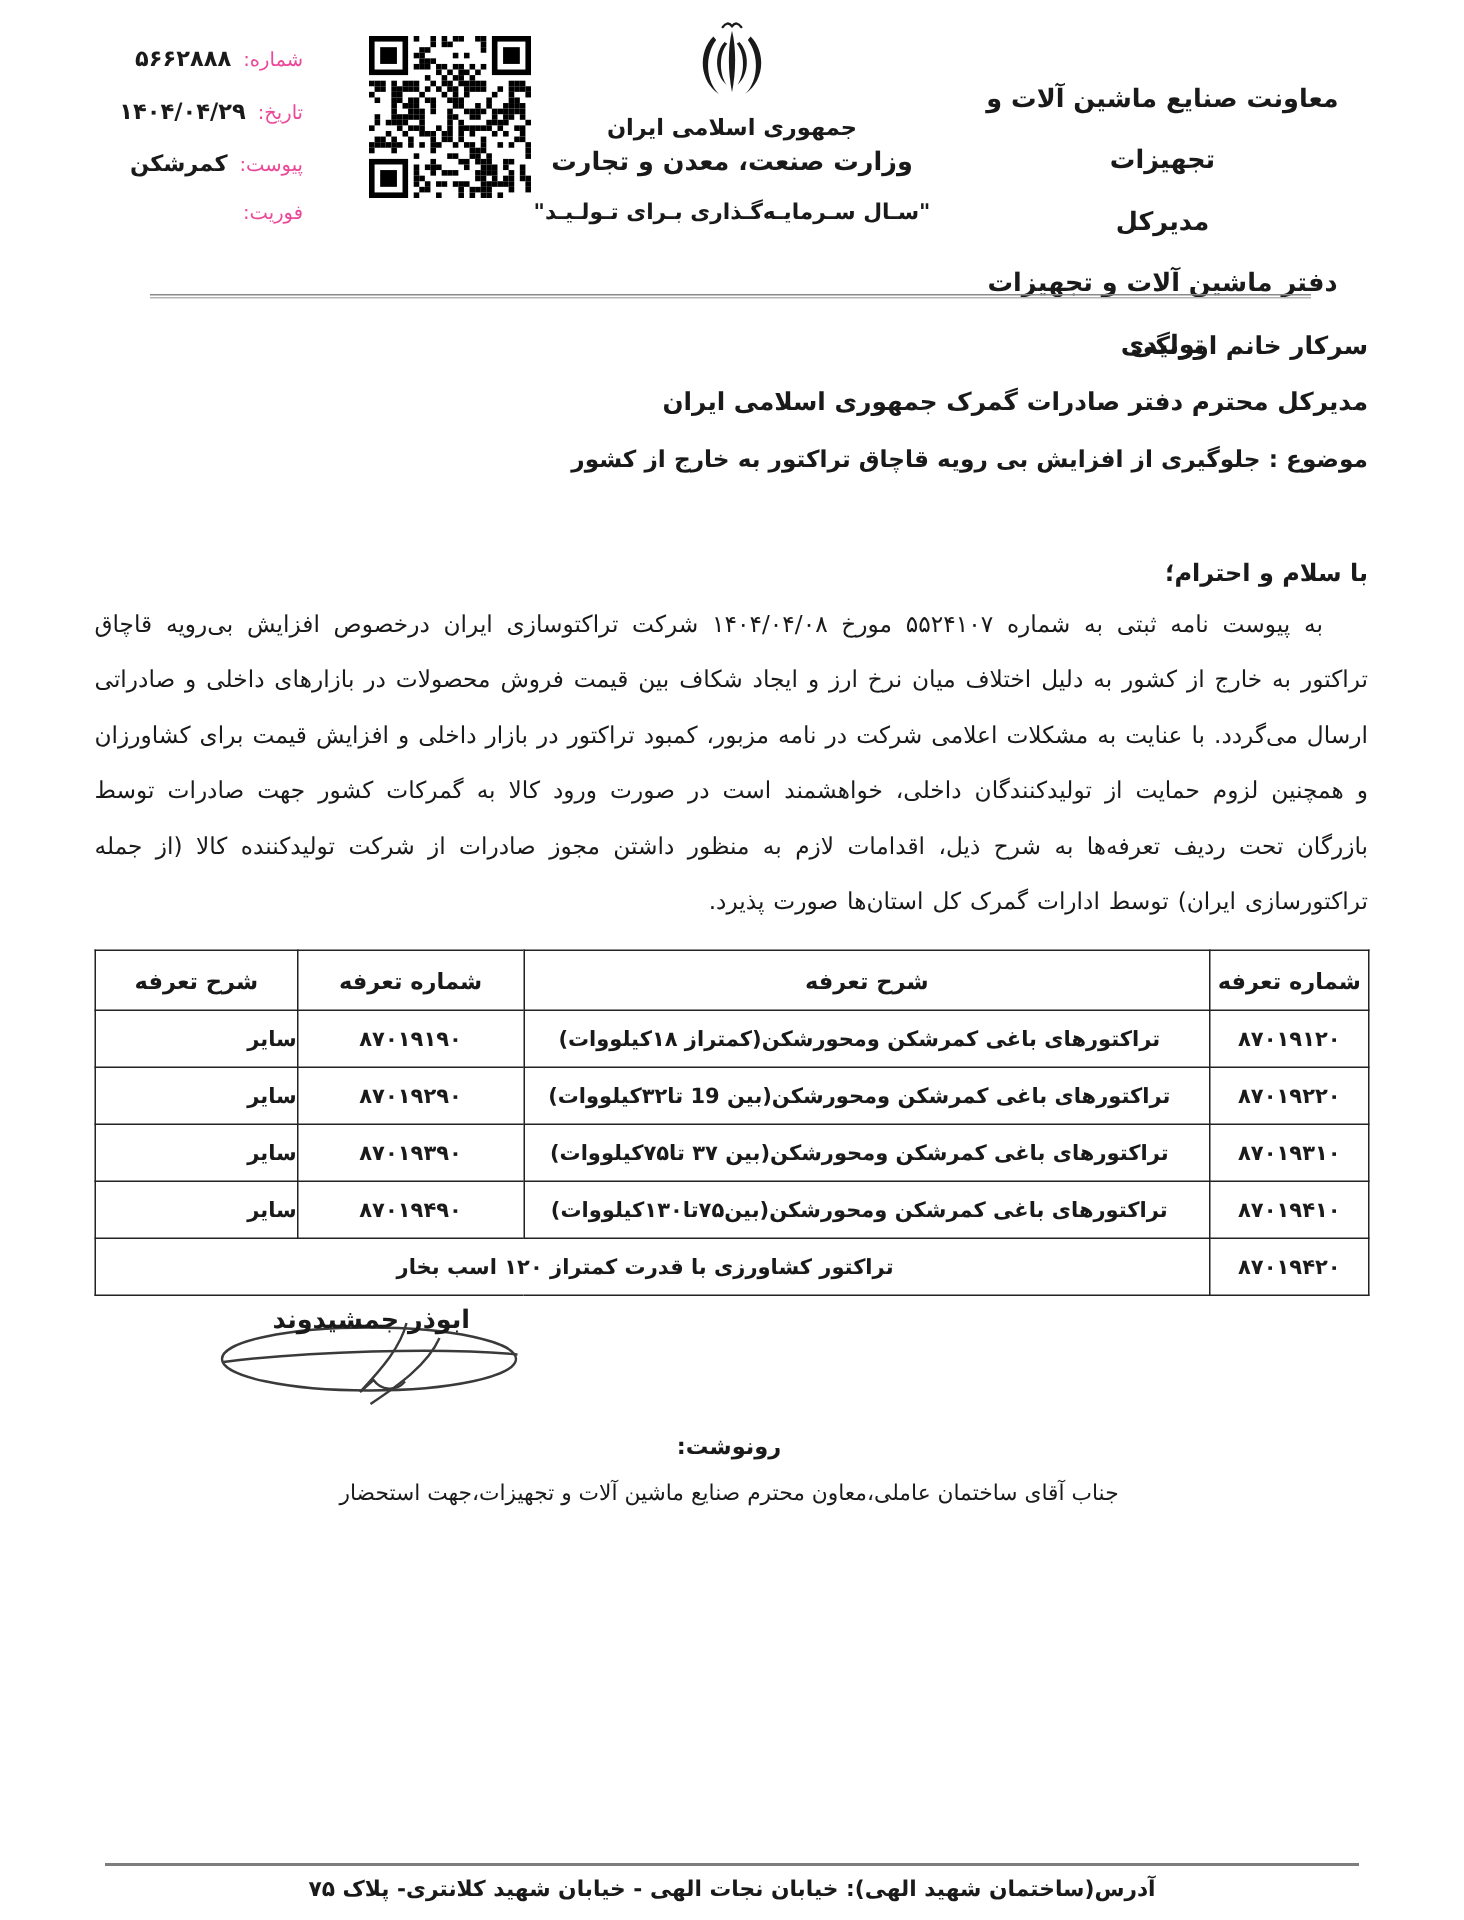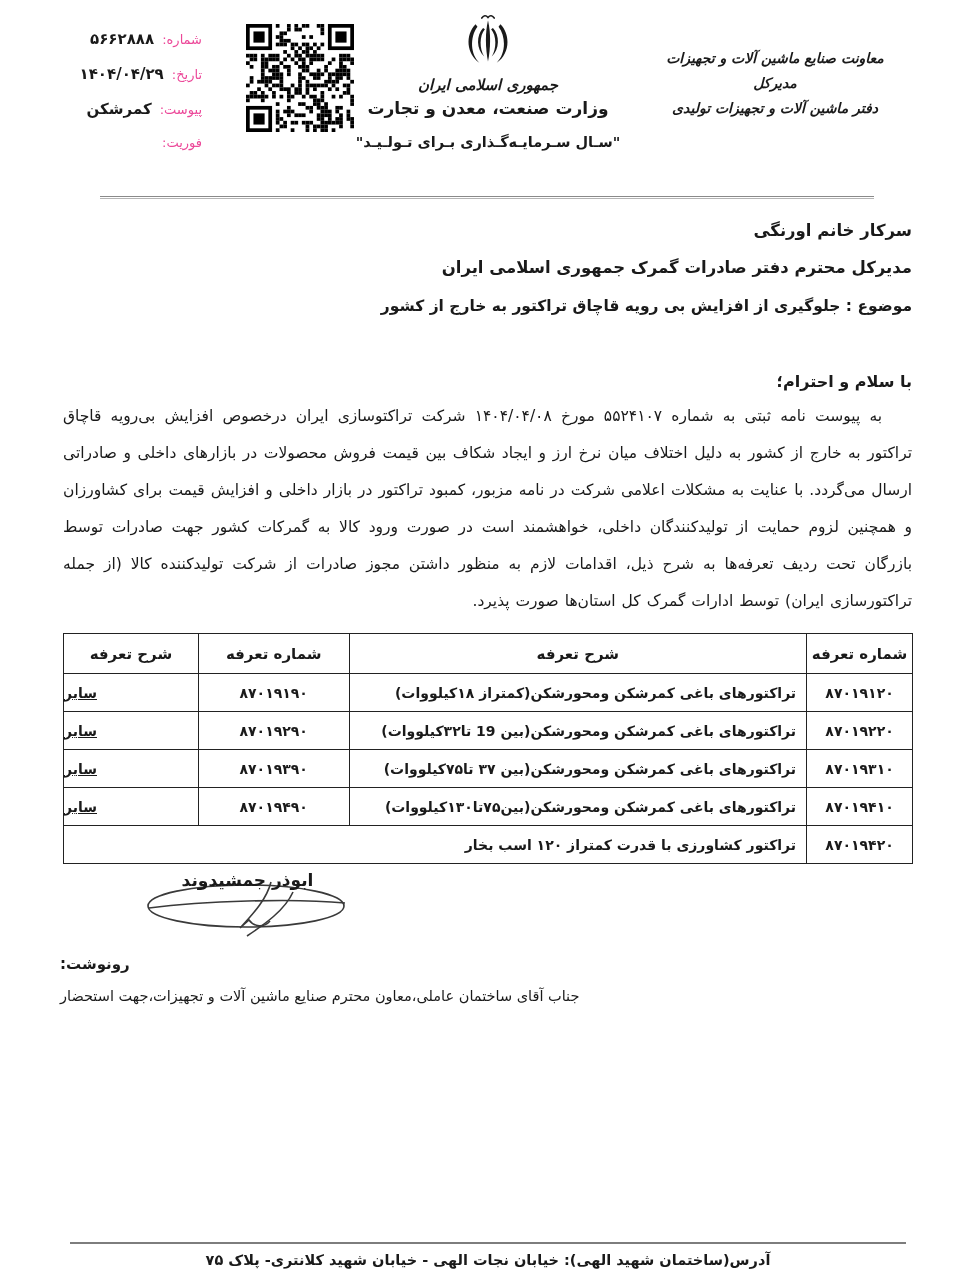--- a/index.html
+++ b/index.html
@@ -13,54 +13,54 @@
   .meta-block { position:absolute; top:30px; left:50px; width:152px; }
   .meta-row { display:flex; align-items:baseline; justify-content:flex-start; direction:rtl; margin-bottom:17px; }
   .meta-row .label { font-size:13px; color:#ec4899; white-space:nowrap; }
   .meta-row .value { font-size:15px; font-weight:bold; margin-right:8px; white-space:nowrap; }
   
   .qr { position:absolute; top:24px; left:246px; width:108px; height:108px; }
   .qr svg { width:100%; height:100%; }
   
   .center-block { position:absolute; top:12px; left:50%; transform:translateX(-50%); width:340px; text-align:center; }
   .emblem { width:62px; height:58px; display:inline-block; }
-  .calli-1 { font-size:15px; font-weight:bold; font-style:italic; margin-top:2px; }
+  .calli-1 { font-size:15px; font-weight:bold; margin-top:2px; }
   .calli-2 { font-size:17px; font-weight:bold; margin-top:4px; }
   .slogan  { font-size:14.5px; font-weight:bold; margin-top:16px; letter-spacing:.5px; }
   
   .org-block { position:absolute; top:46px; right:62px; width:278px; text-align:center; }
-  .org-block div { font-size:14px; font-weight:bold; line-height:25px;font-style:italic; }
+  .org-block div { font-size:17px; font-weight:bold; line-height:41px; }
   
   .divider { position:absolute; top:196px; left:100px; width:774px; height:3px;
              border-top:1px solid #8a8a8a; border-bottom:1px solid #b5b5b5; }
   
   .recipient { position:absolute; top:212px; right:64px; left:64px; text-align:right; }
   .recipient .r1 { font-size:16.5px; font-weight:bold; line-height:37px; }
   .recipient .r2 { font-size:16.5px; font-weight:bold; line-height:37px; }
   .recipient .subject { font-size:15.5px; font-weight:bold; margin-top:11px; }
   
   .letter-body { position:absolute; top:372px; right:64px; left:63px; }
   .salutation { font-size:16px; font-weight:bold; }
   .paragraph { margin-top:7px; font-size:15.5px; line-height:37px;
                text-align:justify; text-indent:30px; word-spacing:1px; }
   
   .tariff-table { position:absolute; top:633px; left:63px; width:850px;
                   border-collapse:collapse; direction:rtl; }
   .tariff-table th, .tariff-table td { border:1.5px solid #222; font-weight:bold; }
   .tariff-table th { height:40px; font-size:15px; text-align:center; }
   .tariff-table td { height:38px; font-size:14px; }
   .tariff-table td.num   { text-align:center; white-space:nowrap; }
-  .tariff-table td.desc  { text-align:right; padding-right:10px; }
-  .tariff-table td.other { text-align:left;text-decoration:underline; }
+  .tariff-table td.desc  { text-align:center; padding-right:10px; }
+  .tariff-table td.other { text-align:right; }
   
   .signature { position:absolute; top:870px; left:140px; width:215px; text-align:center; }
   .signature .name { font-size:17px; font-weight:bold; position:relative; z-index:2; }
   .signature svg { margin-top:-12px; }
   
-  .cc-block { position:absolute; top:955px; right:64px; left:60px; text-align:left; }
+  .cc-block { position:absolute; top:955px; right:64px; left:60px; text-align:center; }
   .cc-block .cc-label { font-size:15px; font-weight:bold; }
   .cc-block .cc-line  { font-size:14.5px; margin-top:15px; }
   
   .footer-line { position:absolute; top:1242px; left:70px; width:836px; height:2px; background:#7d7d7d; }
   .footer-text { position:absolute; top:1252px; left:0; right:0; text-align:center;
                  font-size:14.5px; font-weight:bold; }
 </style>
 </head>
 <body>
 

